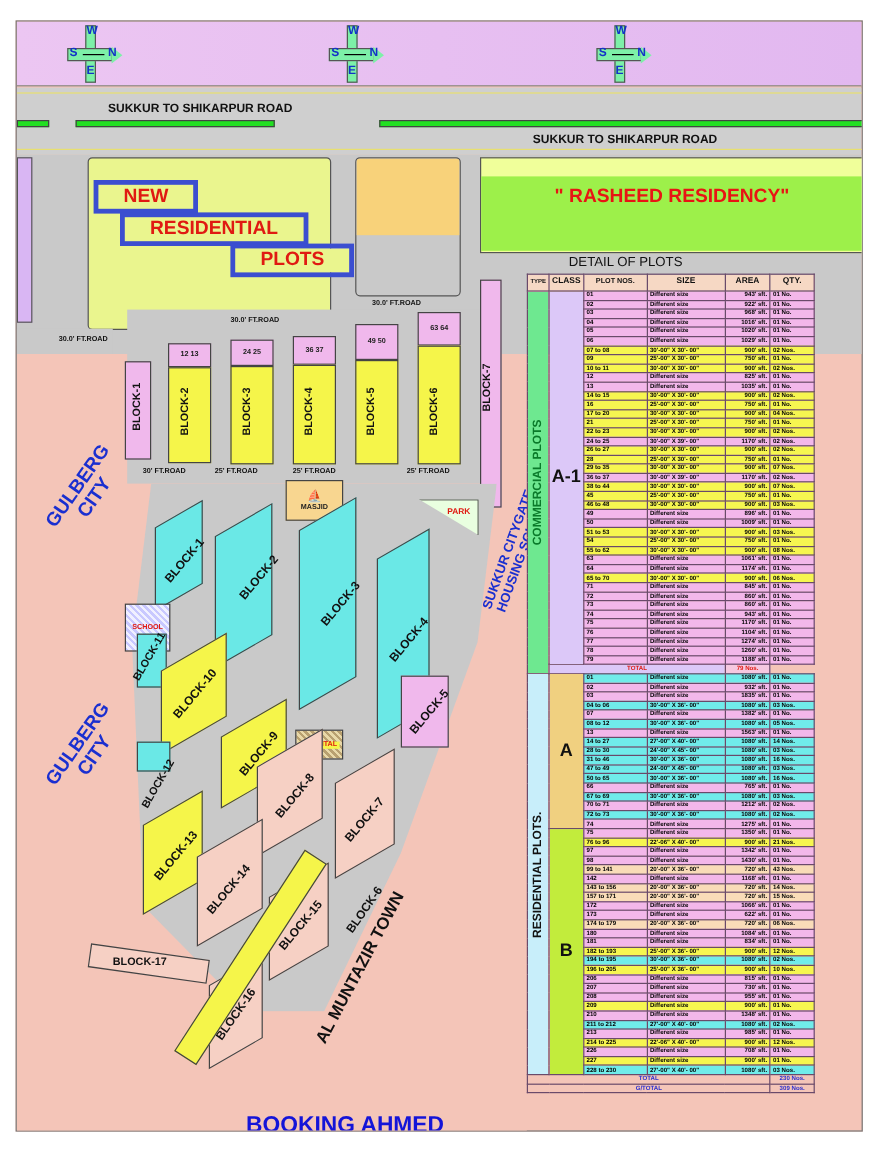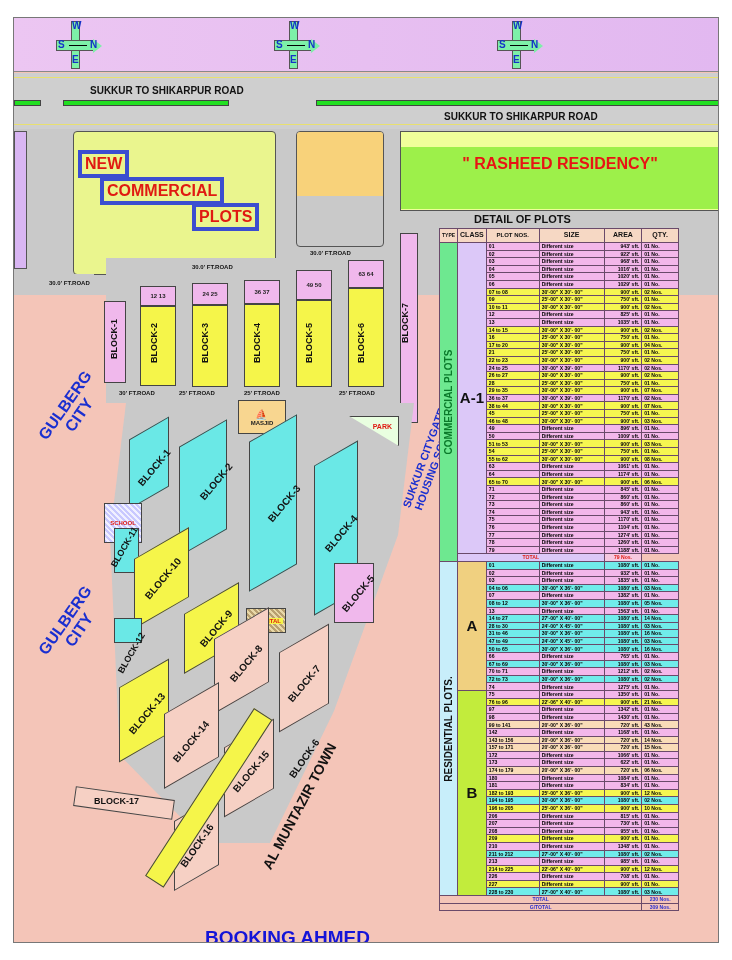--- a/index.html
+++ b/index.html
@@ -24,21 +24,21 @@
   
   #mainroad { position: absolute; left: 0; top: 55px; width: 100%; height: 56px; background: #cfcfcf; }
   .yl { position: absolute; height: 1px; background: #e8e070; }
   .divider { position: absolute; height: 6px; background: #22e022; border: 1px solid #444; }
   .roadlabel { position: absolute; font-weight: bold; font-size: 9px; color: #111; white-space: nowrap; }
 
   
   #purpleLeft { position: absolute; left: 0; top: 113px; width: 13px; height: 138px; background: #d9b6f3; border: 1px solid #555; }
   #busTerminal { position: absolute; left: 59px; top: 113px; width: 203px; height: 144px; background: #eaf58e; border: 1px solid #555; border-radius: 4px; }
   #bt-title { position: absolute; left: 8px; top: 22px; width: 195px; height: 100px; }
-  .btw { position: absolute; font-weight: bold; color: #e01a12; font-size: 16px; padding: 1px 3px; outline: 4px solid #3b4ed0; background: #eaf58e; }
+  .btw { position: absolute; font-weight: bold; color: #e01a12; font-size: 16px; padding: 1px 21px; outline: 4px solid #3b4ed0; background: #eaf58e; }
   #alMarket { position: absolute; left: 282px; top: 113px; width: 88px; height: 116px; border: 1px solid #555; border-radius: 4px; overflow: hidden; }
   #alMarket .top { height: 52px; background: #f8dc98; border-bottom: 1px solid #777; text-align: center; font-size: 8px; font-weight: bold; padding-top: 9px; line-height: 11px; color: #111; }
   #alMarket .bot { height: 64px; background: #f8d27a; }
   #titleBox { position: absolute; left: 386px; top: 113px; width: 320px; height: 80px; background: #f0ff9a; border: 1px solid #555; }
   #titleInner { position: absolute; left: 0; top: 15px; width: 100%; height: 62px; background: #9df04a; text-align: center; }
   #title-main { font-weight: bold; color: #e81414; font-size: 16px; margin-top: 8px; display: block; }
   #title-sub { font-weight: bold; color: #1a2fd0; font-size: 12px; display: block; margin-top: 2px; }
 
   
   .rd { position: absolute; background: #c9c9c9; }
@@ -46,21 +46,21 @@
   
   .plot { position: absolute; border: 1px solid #444; font-size: 6px; font-weight: bold; color: #222; display: flex; align-items: center; justify-content: center; }
   .pink { background: #f0b8ec; }
   .yel { background: #f5f54a; }
   .cyan { background: #6ae8e6; }
   .peach { background: #f6d0c4; }
   .blockLbl { position: absolute; font-weight: bold; font-size: 11px; color: #111; white-space: nowrap; }
   .cityLbl { position: absolute; font-weight: bold; color: #1a2fd0; font-size: 16px; text-align: center; line-height: 17px; white-space: nowrap; }
 
   
-  #detail-title { position: absolute; left: 474px; top: 213px; font-weight: bold; font-size: 11px; color: #111; }
+  #detail-title { position: absolute; left: 474px; top: 213px; font-weight: normal; font-size: 11px; color: #111; }
   #plotsTable { position: absolute; left: 439px; top: 228px; width: 240px; border-collapse: collapse; font-size: 5.1px; font-weight: bold; }
   #plotsTable td, #plotsTable th { border: 1px solid #6a4a6a; height: 7.6px; line-height: 6.4px; padding: 0 2px; white-space: nowrap; }
   #plotsTable th { background: #f6d8c4; font-size: 7px; height: 14px; color: #111; }
   .r-pink td.c { background: #f3b7ea; }
   .r-yel td.c { background: #f6f650; }
   .r-cyan td.c { background: #70ecea; }
   .r-peach td.c { background: #f9dcb8; }
   td.area { text-align: right; }
   td.typeCell { width: 14px; padding: 0 !important; position: relative; }
   td.classCell { width: 28px; padding: 0 !important; position: relative; }
@@ -120,21 +120,21 @@
   </div>
 
   <div class="rd" style="left:0;top:111px;width:706px;height:166px"></div>
   <div class="rd" style="left:80px;top:255px;width:320px;height:120px"></div>
 
   <div id="purpleLeft"></div>
 
   <div id="busTerminal">
     <div id="bt-title">
       <div class="btw" style="left:0;top:0">NEW</div>
-      <div class="btw" style="left:22px;top:27px">COMMERCIAL</div>
+      <div class="btw" style="left:22px;top:27px">RESIDENTIAL</div>
       <div class="btw" style="left:114px;top:53px">PLOTS</div>
     </div>
   </div>
 
   <div id="alMarket">
     <div class="bot"></div>
   </div>
 
   <div id="titleBox">
     <div id="titleInner">

